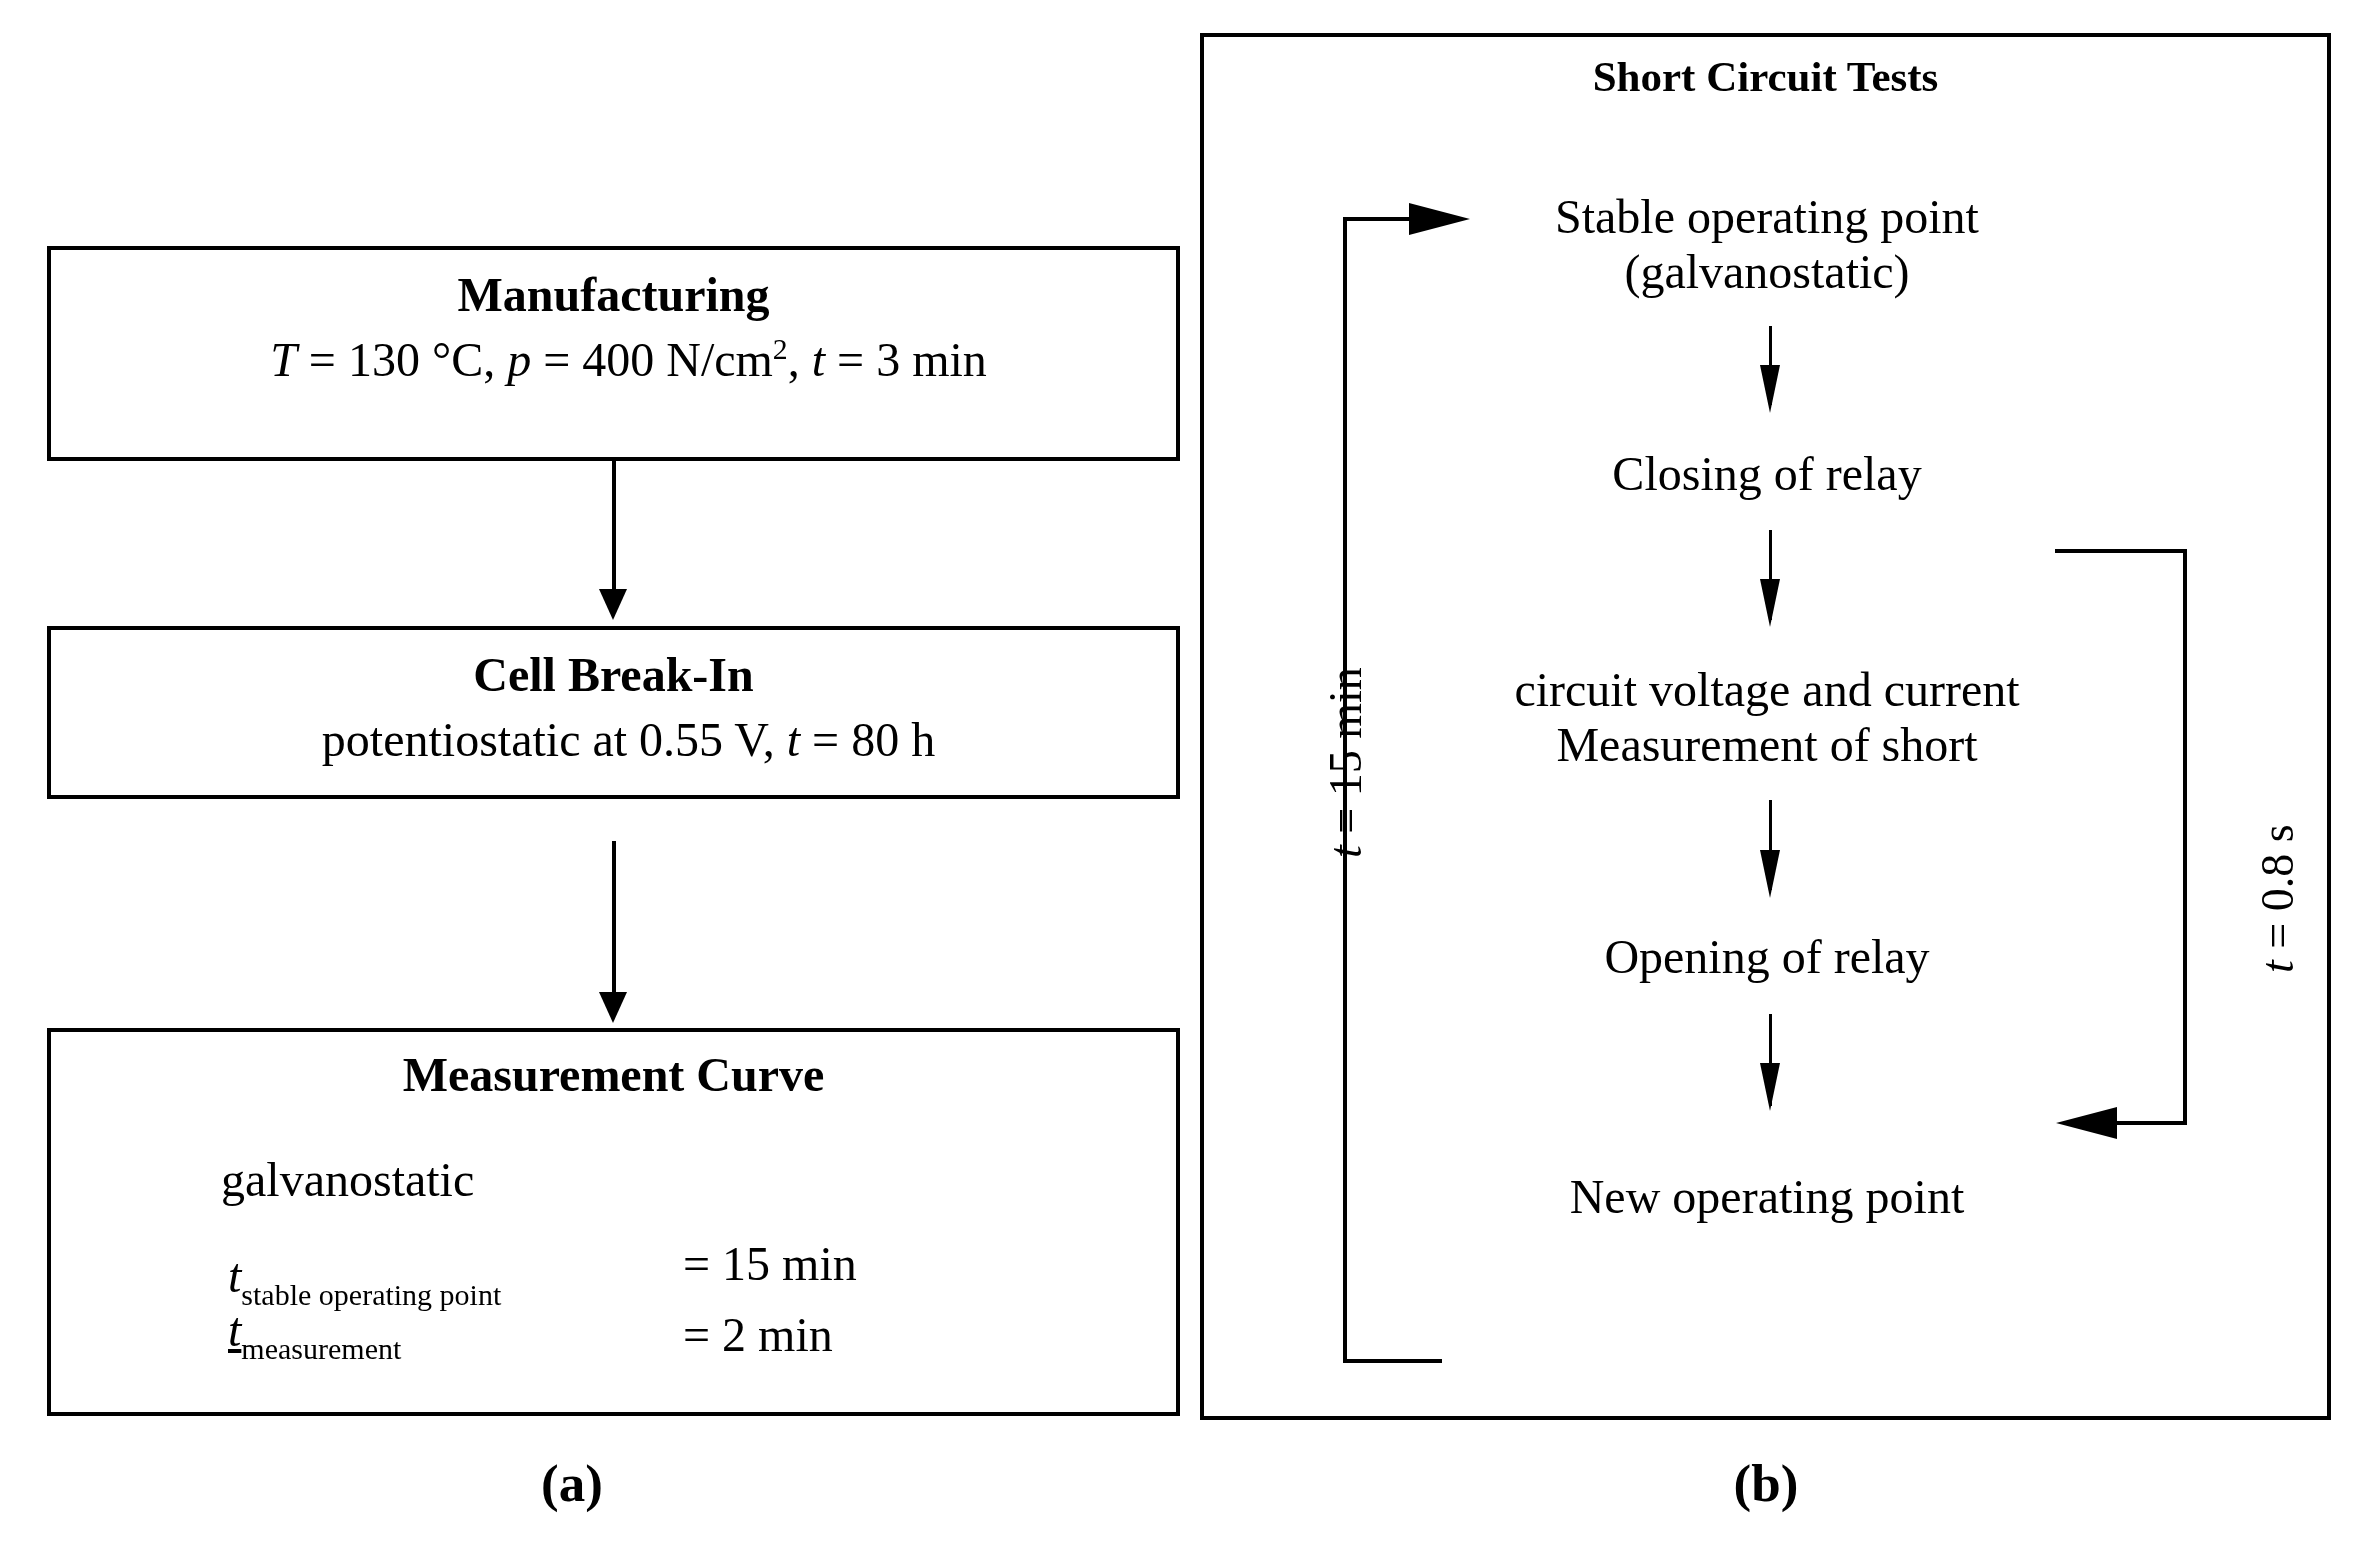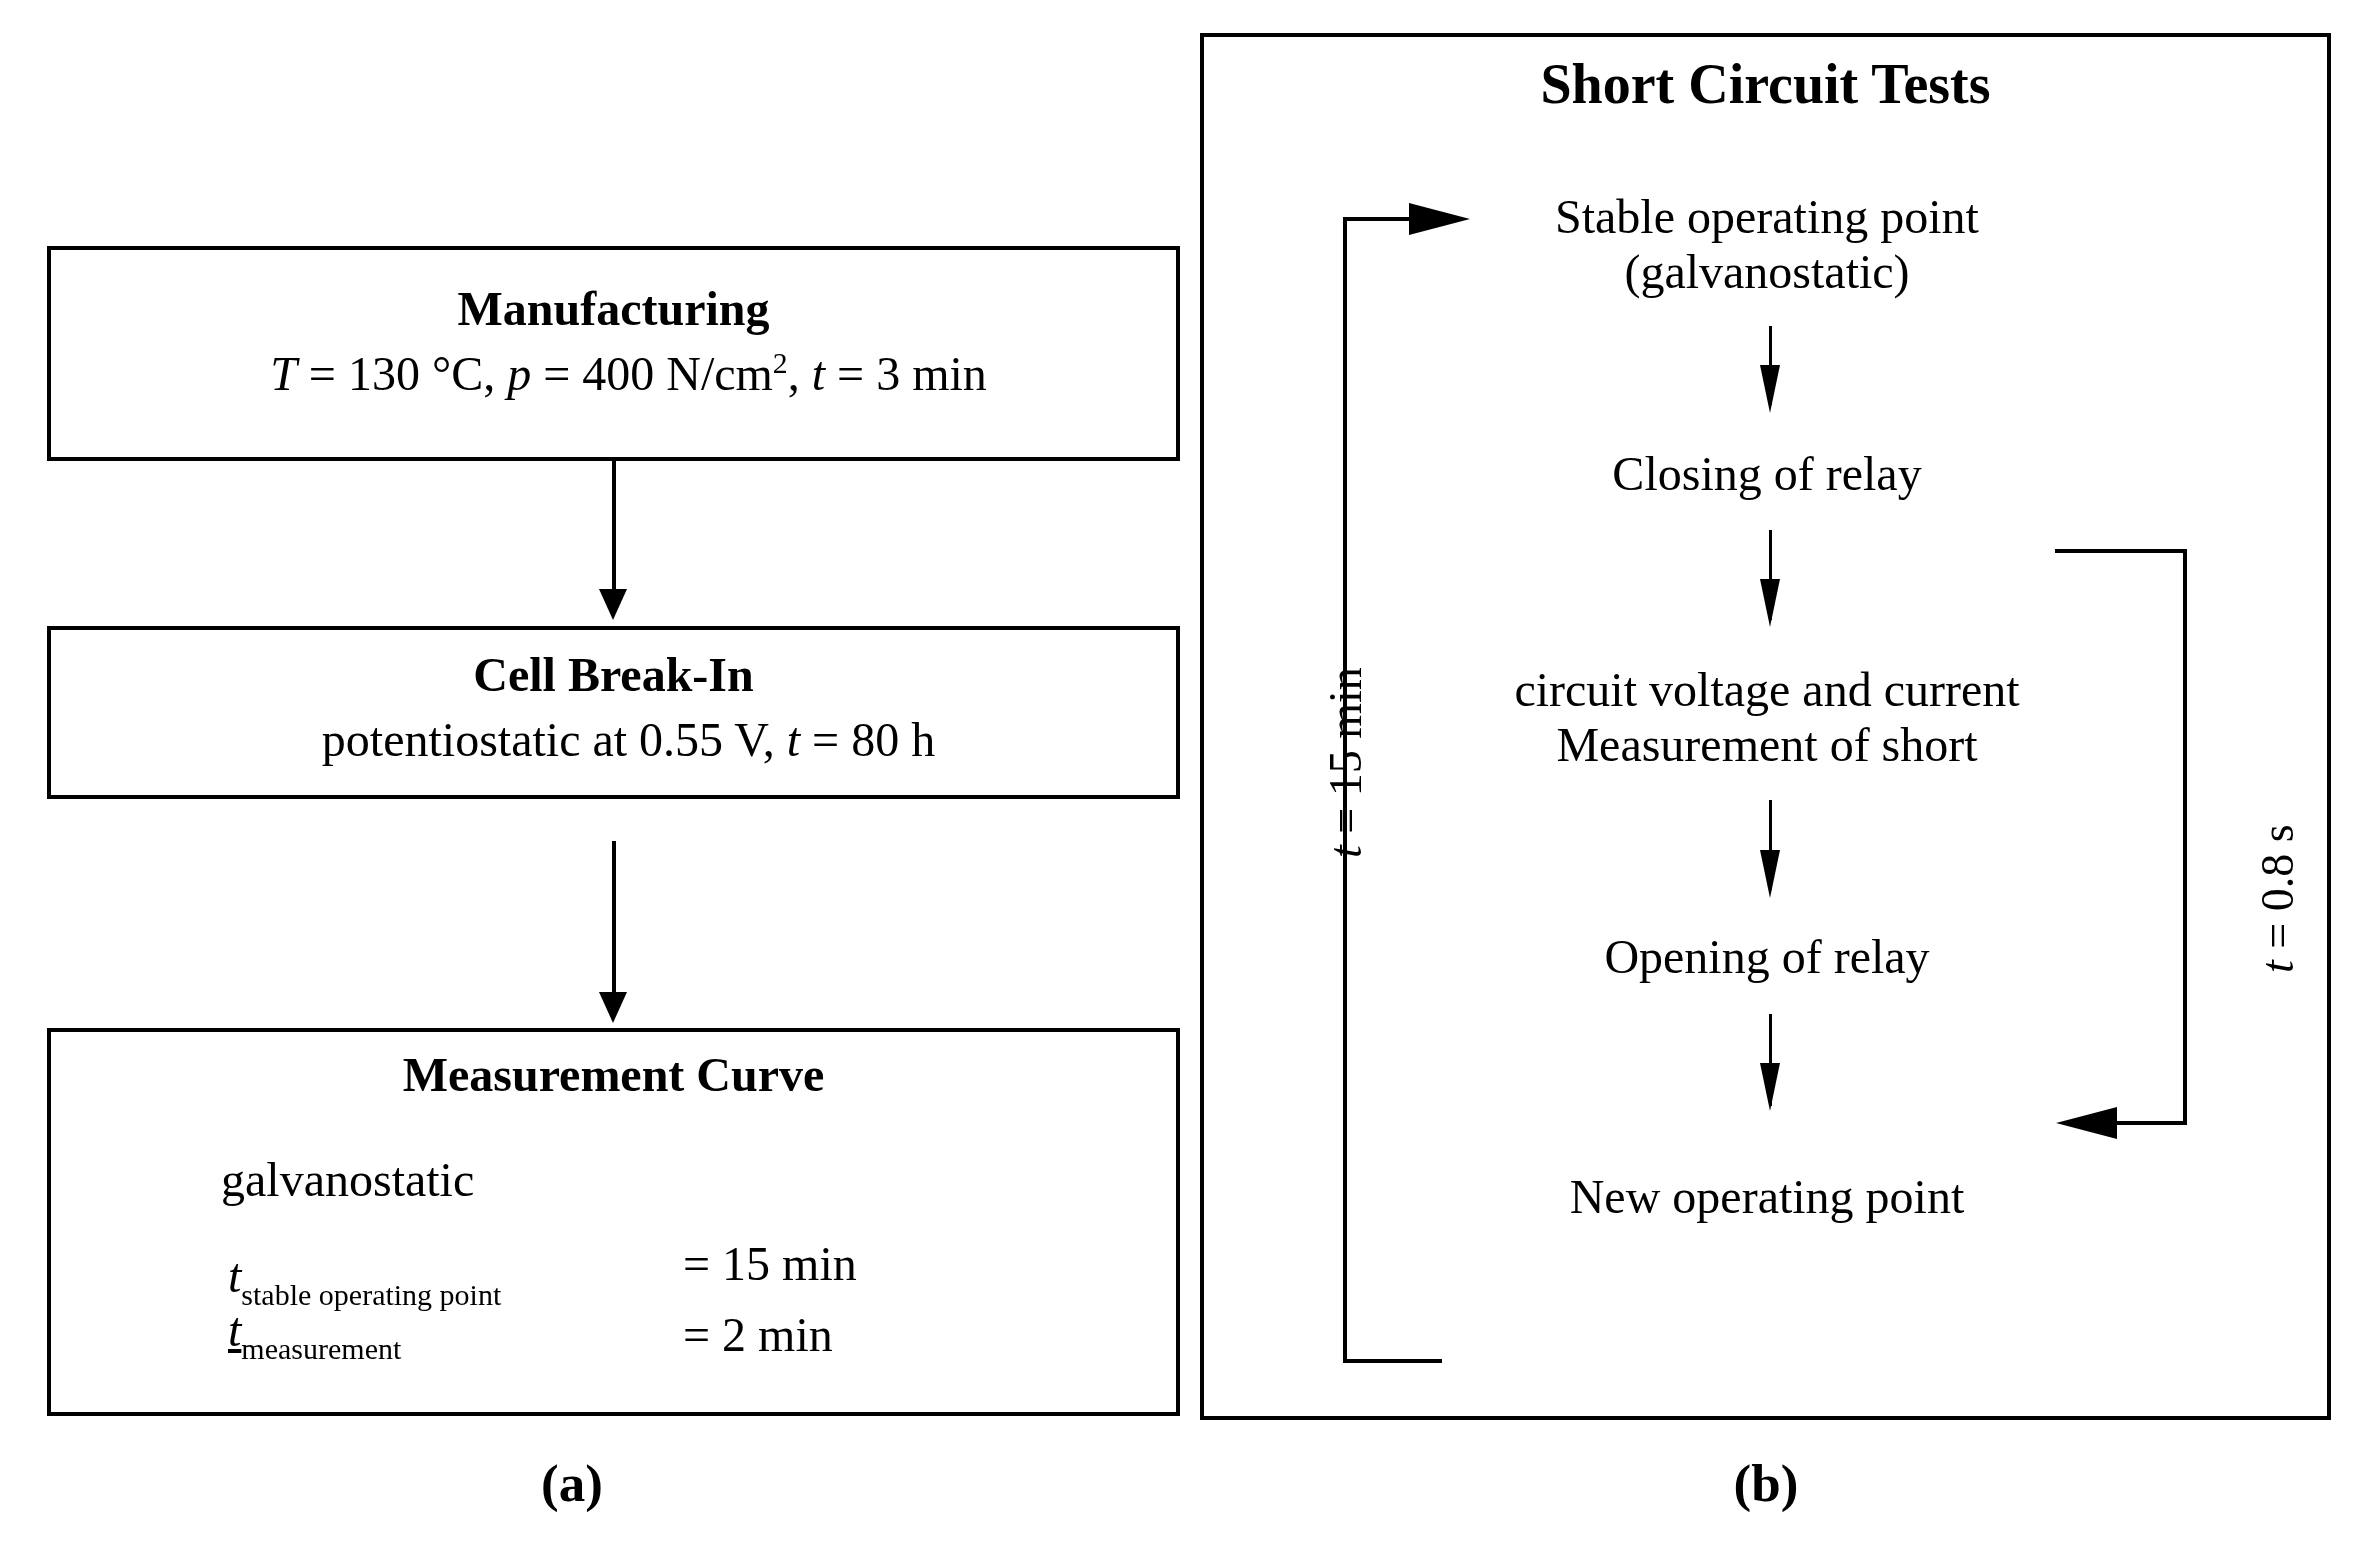--- a/index.html
+++ b/index.html
@@ -38,21 +38,21 @@
     text-align: center;
     line-height: 1.12;
     white-space: nowrap;
     padding-left: 30px;
   }
   .ital { font-style: italic; }
   .sup { font-size: 0.62em; vertical-align: super; line-height: 0; }
 
   
   #box-manufacturing { top: 246px; height: 215px; }
-  #box-manufacturing .proc-title { margin-top: 32px; }
+  #box-manufacturing .proc-title { margin-top: 18px; }
   #box-manufacturing .proc-sub   { margin-top: 11.5px; }
 
   
   #box-breakin { top: 626px; height: 173px; }
   #box-breakin .proc-title { margin-top: 18px; }
   #box-breakin .proc-sub   { margin-top: 11.5px; }
 
   
   #box-polarisation { top: 1028px; height: 388px; }
   #box-polarisation .proc-title { margin-top: 16.4px; }
@@ -113,21 +113,21 @@
     box-sizing: border-box;
     border: 4.1px solid #000000;
     background: #ffffff;
   }
   #panel-b-title {
     position: absolute;
     left: 0; right: 0;
     top: 14.8px;
     text-align: center;
     font-weight: bold;
-    font-size: 56px;
+    font-size: 43px;
     white-space: nowrap;
   }
   .flow-node {
     position: absolute;
     left: 99px;
     width: 928px;
     text-align: center;
     font-size: 48px;
     line-height: 1.14;
     white-space: nowrap;

